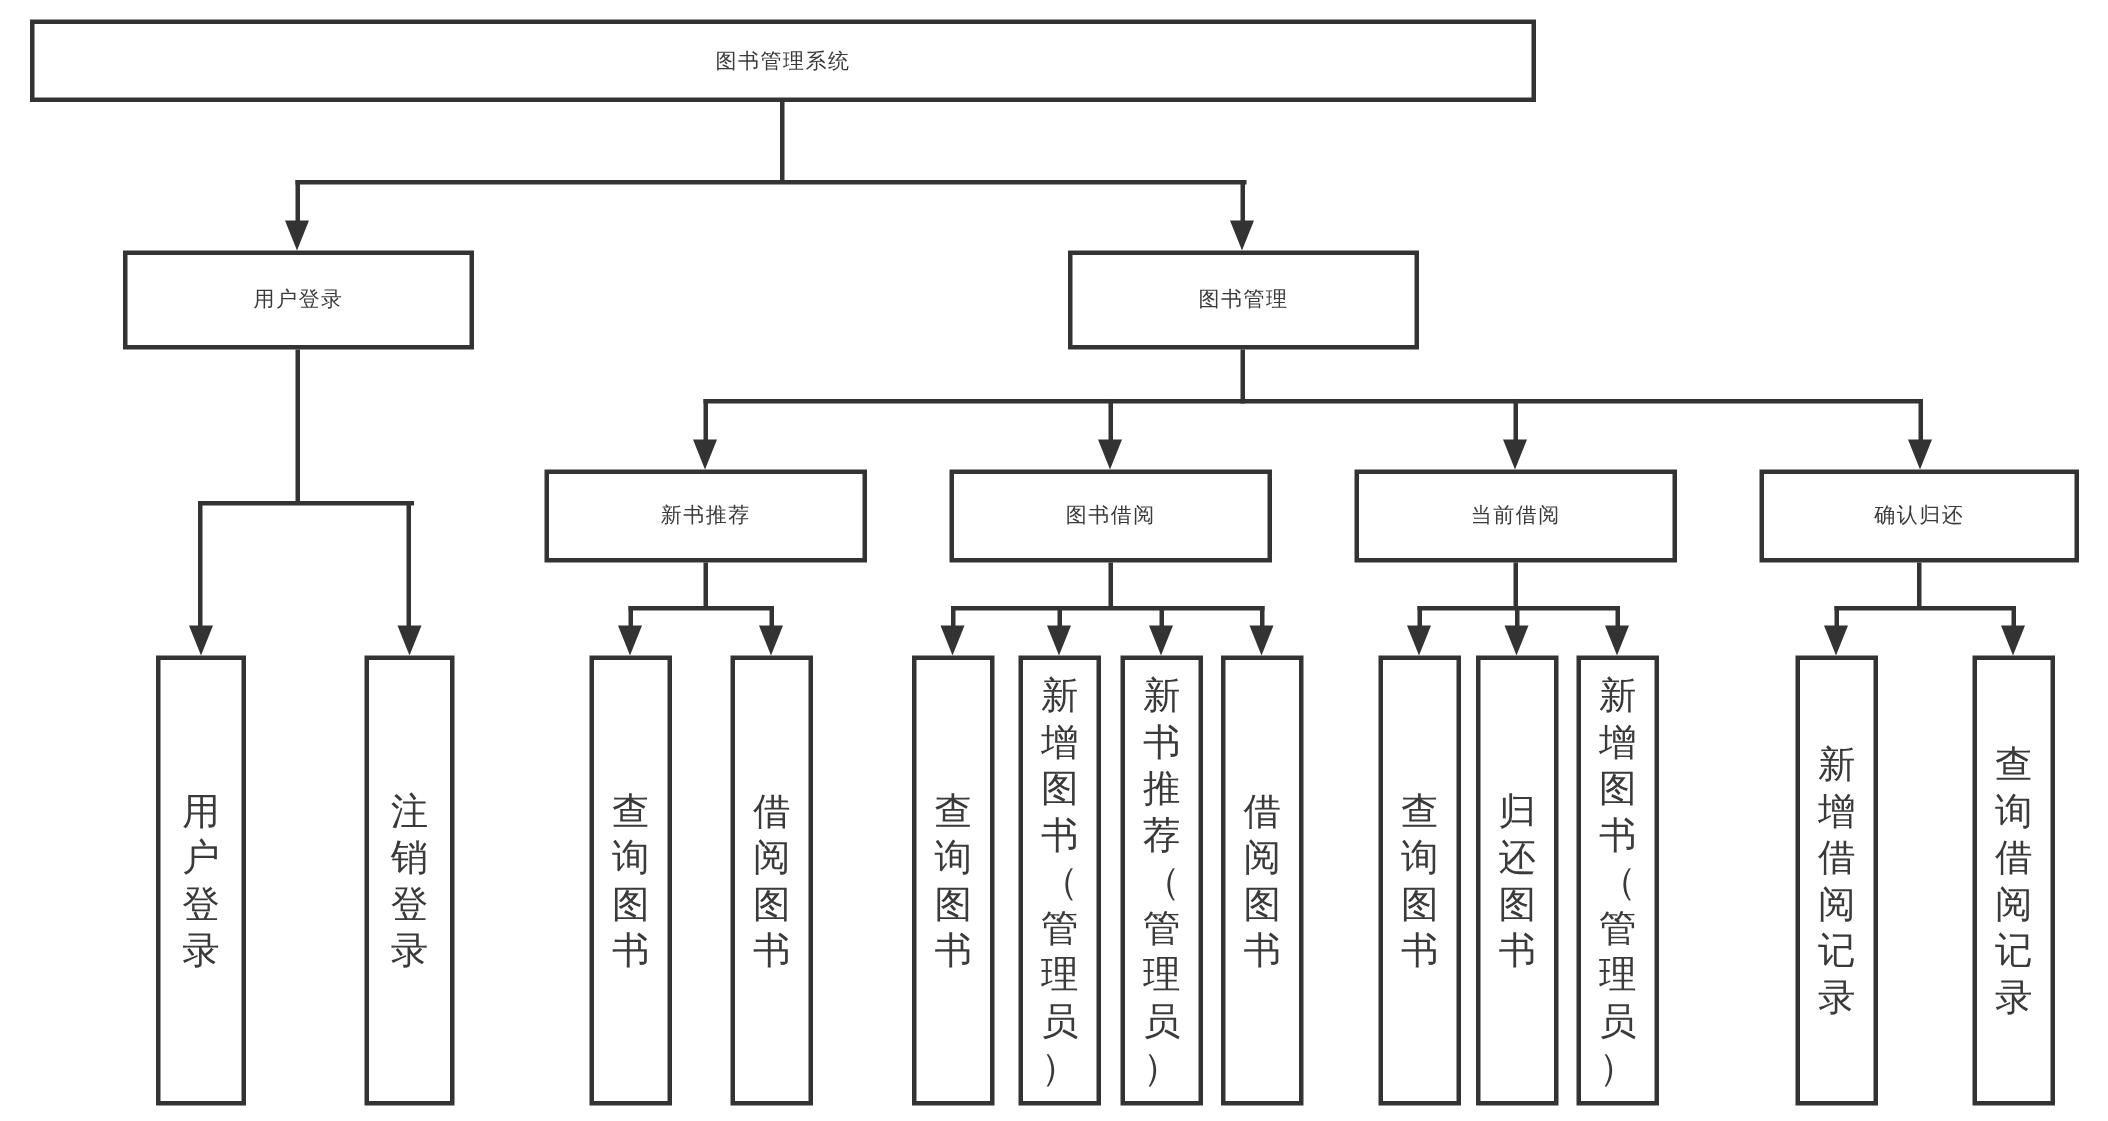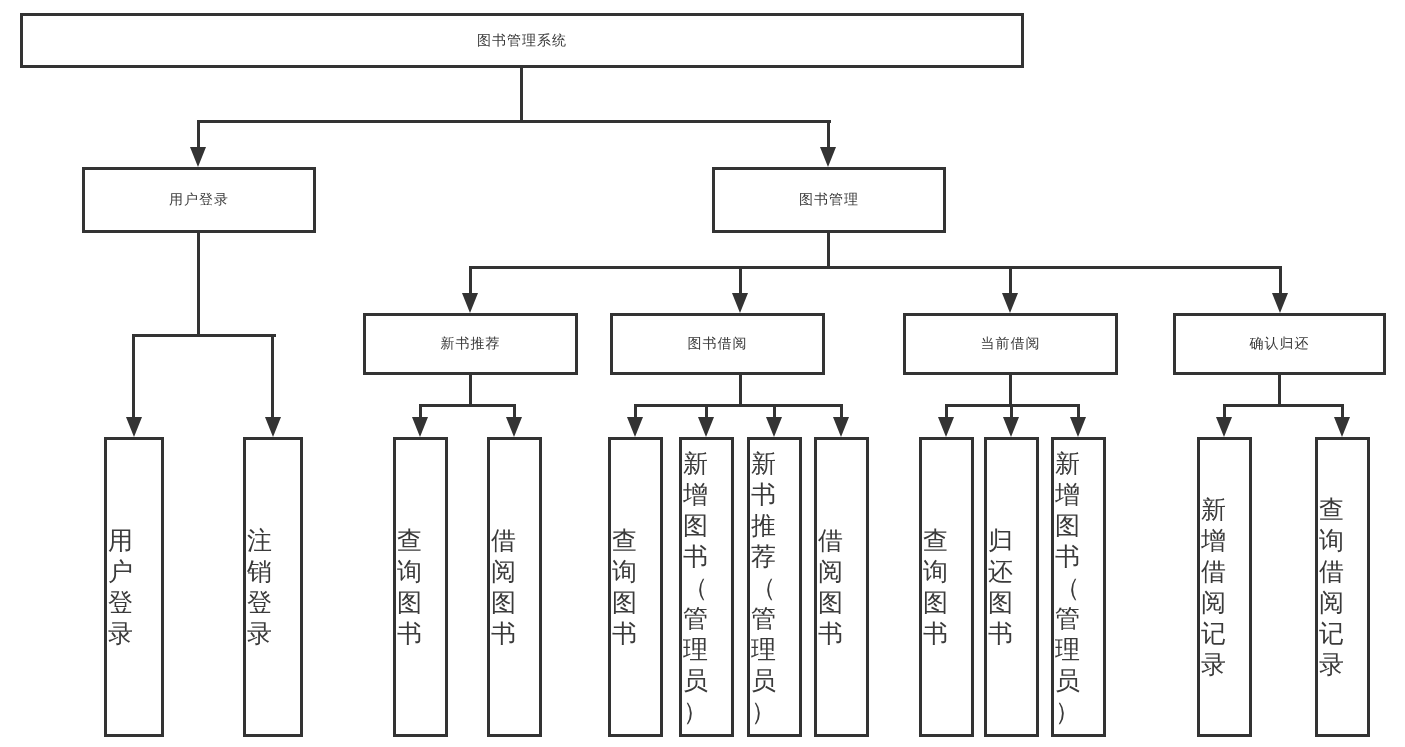--- a/index.html
+++ b/index.html
@@ -23,21 +23,21 @@
     display:flex;align-items:center;justify-content:center;
     font-size:14px;color:var(--text);
     letter-spacing:1px;
     white-space:nowrap;
   }
   .vbox{
     position:absolute;
     box-sizing:border-box;
     border:3px solid var(--line);
     background:#fff;
-    display:flex;align-items:center;
+    display:flex;align-items:center;justify-content:center;
     color:var(--text);
   }
   .vbox .vtext{
     display:block;
     width:27px;
     font-size:25px;
     line-height:31px;
     text-align:center;
     word-break:break-all;
     line-break:anywhere;
@@ -91,21 +91,21 @@
   <div class="line" style="left:469px;top:266px;width:3px;height:28px"></div>
   <div class="line" style="left:739px;top:266px;width:3px;height:28px"></div>
   <div class="line" style="left:1009px;top:266px;width:3px;height:28px"></div>
   <div class="line" style="left:1279px;top:266px;width:3px;height:28px"></div>
   <div class="arrow" style="left:462px;top:293px"></div>
   <div class="arrow" style="left:732px;top:293px"></div>
   <div class="arrow" style="left:1002px;top:293px"></div>
   <div class="arrow" style="left:1272px;top:293px"></div>
 
   <div class="hbox" style="left:363px;top:313px;width:215px;height:62px">新书推荐</div>
-  <div class="hbox" style="left:610px;top:313px;width:215px;height:62px">图书借阅</div>
+  <div class="hbox" style="left:633px;top:313px;width:215px;height:62px">图书借阅</div>
   <div class="hbox" style="left:903px;top:313px;width:215px;height:62px">当前借阅</div>
   <div class="hbox" style="left:1173px;top:313px;width:213px;height:62px">确认归还</div>
 
   <div class="line" style="left:469px;top:375px;width:3px;height:31px"></div>
   <div class="line" style="left:419px;top:404px;width:97px;height:3px"></div>
   <div class="line" style="left:419px;top:404px;width:3px;height:14px"></div>
   <div class="line" style="left:513px;top:404px;width:3px;height:14px"></div>
   <div class="arrow" style="left:412px;top:417px"></div>
   <div class="arrow" style="left:506px;top:417px"></div>
 

